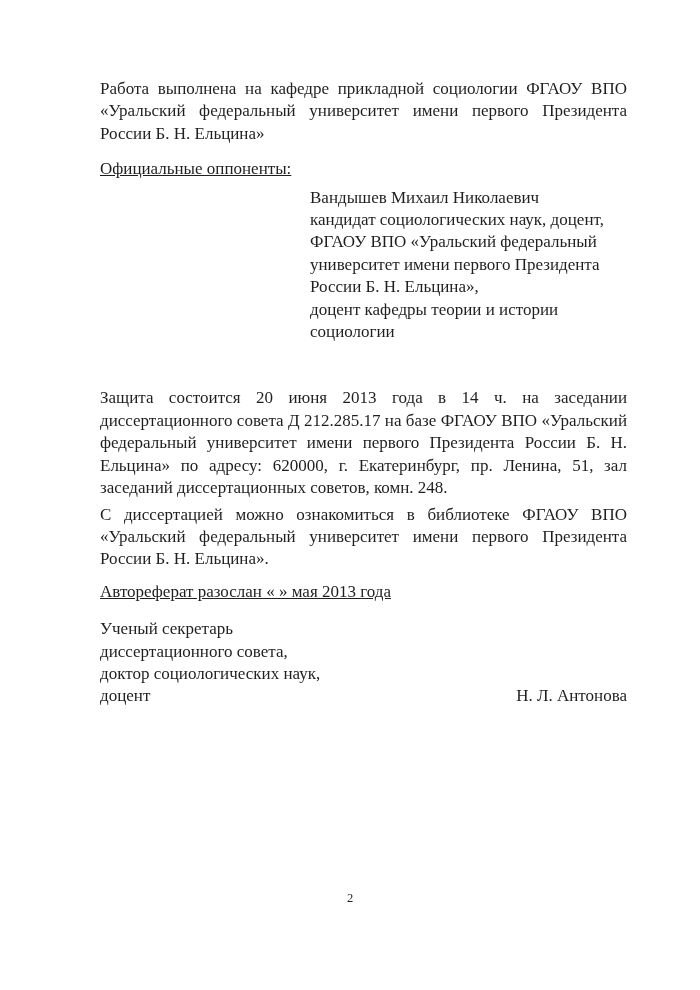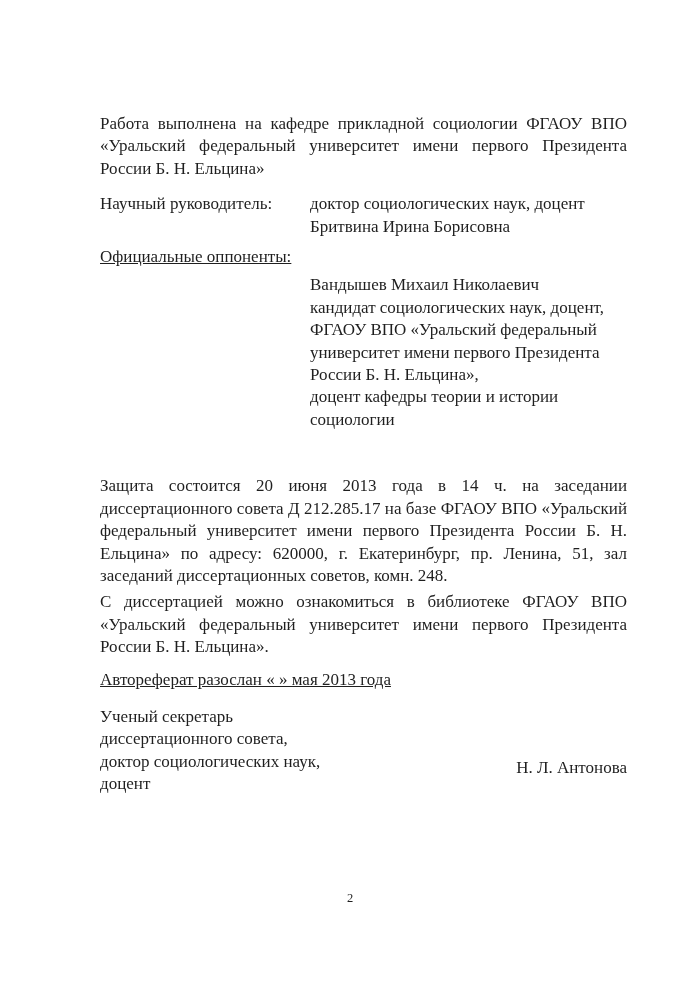--- a/index.html
+++ b/index.html
@@ -15,21 +15,20 @@
     font-family: "Liberation Serif", "DejaVu Serif", serif;
     color: #1f1f1f;
   }
   .page {
     box-sizing: border-box;
     width: 700px;
     height: 928px;
     padding: 78px 73px 12px 100px;
     font-size: 17px;
     line-height: 22.4px;
-    margin-top: 35px;
   }
   .para {
     margin: 0;
   }
   .justify {
     text-align: justify;
     hyphens: none;
   }
   .intro        { margin-bottom: 13px; }
   .def-row {
@@ -56,44 +55,39 @@
   .mailed         { margin-bottom: 15px; text-decoration: underline; }
   .secretary {
     position: relative;
   }
   .secretary-title {
     white-space: pre-line;
   }
   .secretary-name {
     position: absolute;
     right: 0;
-    bottom: 16px;
+    bottom: 0;
   }
   .page-number {
     position: absolute;
     top: 891px;
     left: 0;
     width: 700px;
     text-align: center;
     font-size: 12.5px;
     line-height: 15px;
   }
 </style>
 </head>
 <body>
 
 <div class="page">
 
   <p class="para justify intro">Работа выполнена на кафедре прикладной социологии ФГАОУ ВПО «Уральский федеральный университет имени первого Президента России Б. Н. Ельцина»</p>
 
-  <div class="def-row row-supervisor">
-    <div class="def-label">Научный руководитель:</div>
-    <div class="def-value">доктор социологических наук, доцент
-Бритвина Ирина Борисовна</div>
-  </div>
 
   <div class="def-row row-opponent1">
     <div class="def-label">Официальные оппоненты:</div>
   </div>
 
   <div class="opponent2">Вандышев Михаил Николаевич
 кандидат социологических наук, доцент,
 ФГАОУ ВПО «Уральский федеральный
 университет имени первого Президента
 России Б. Н. Ельцина»,

